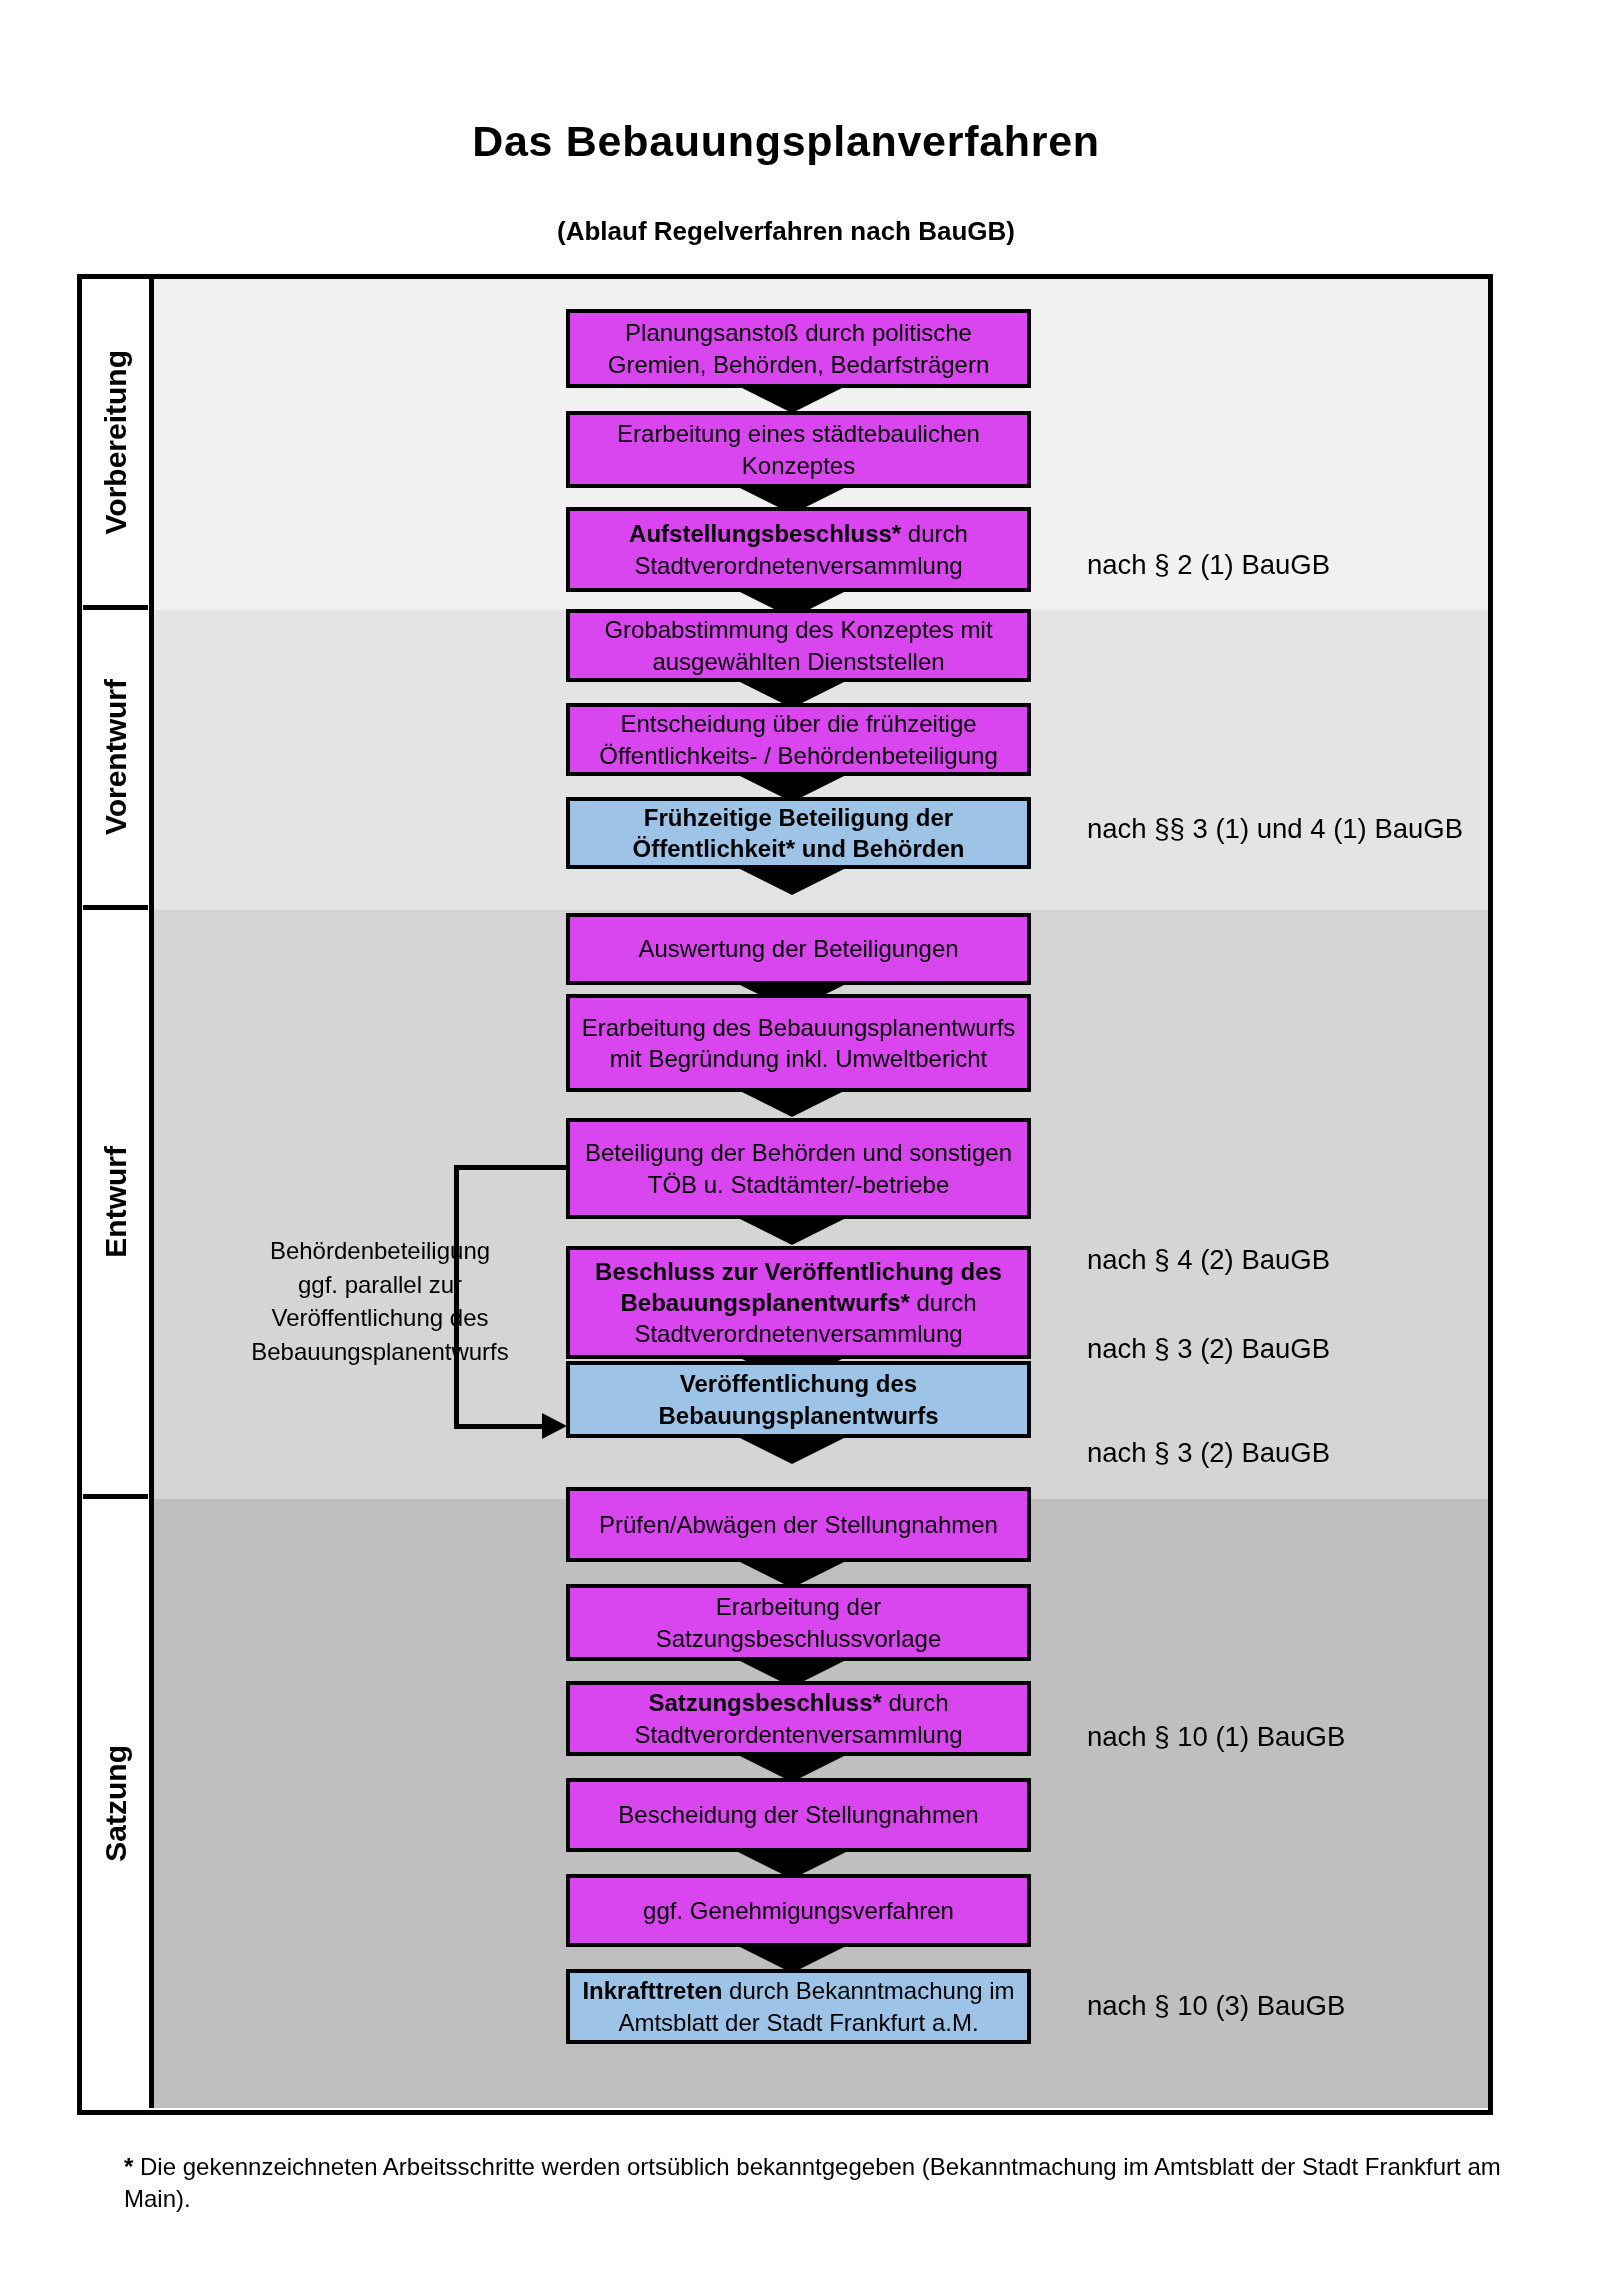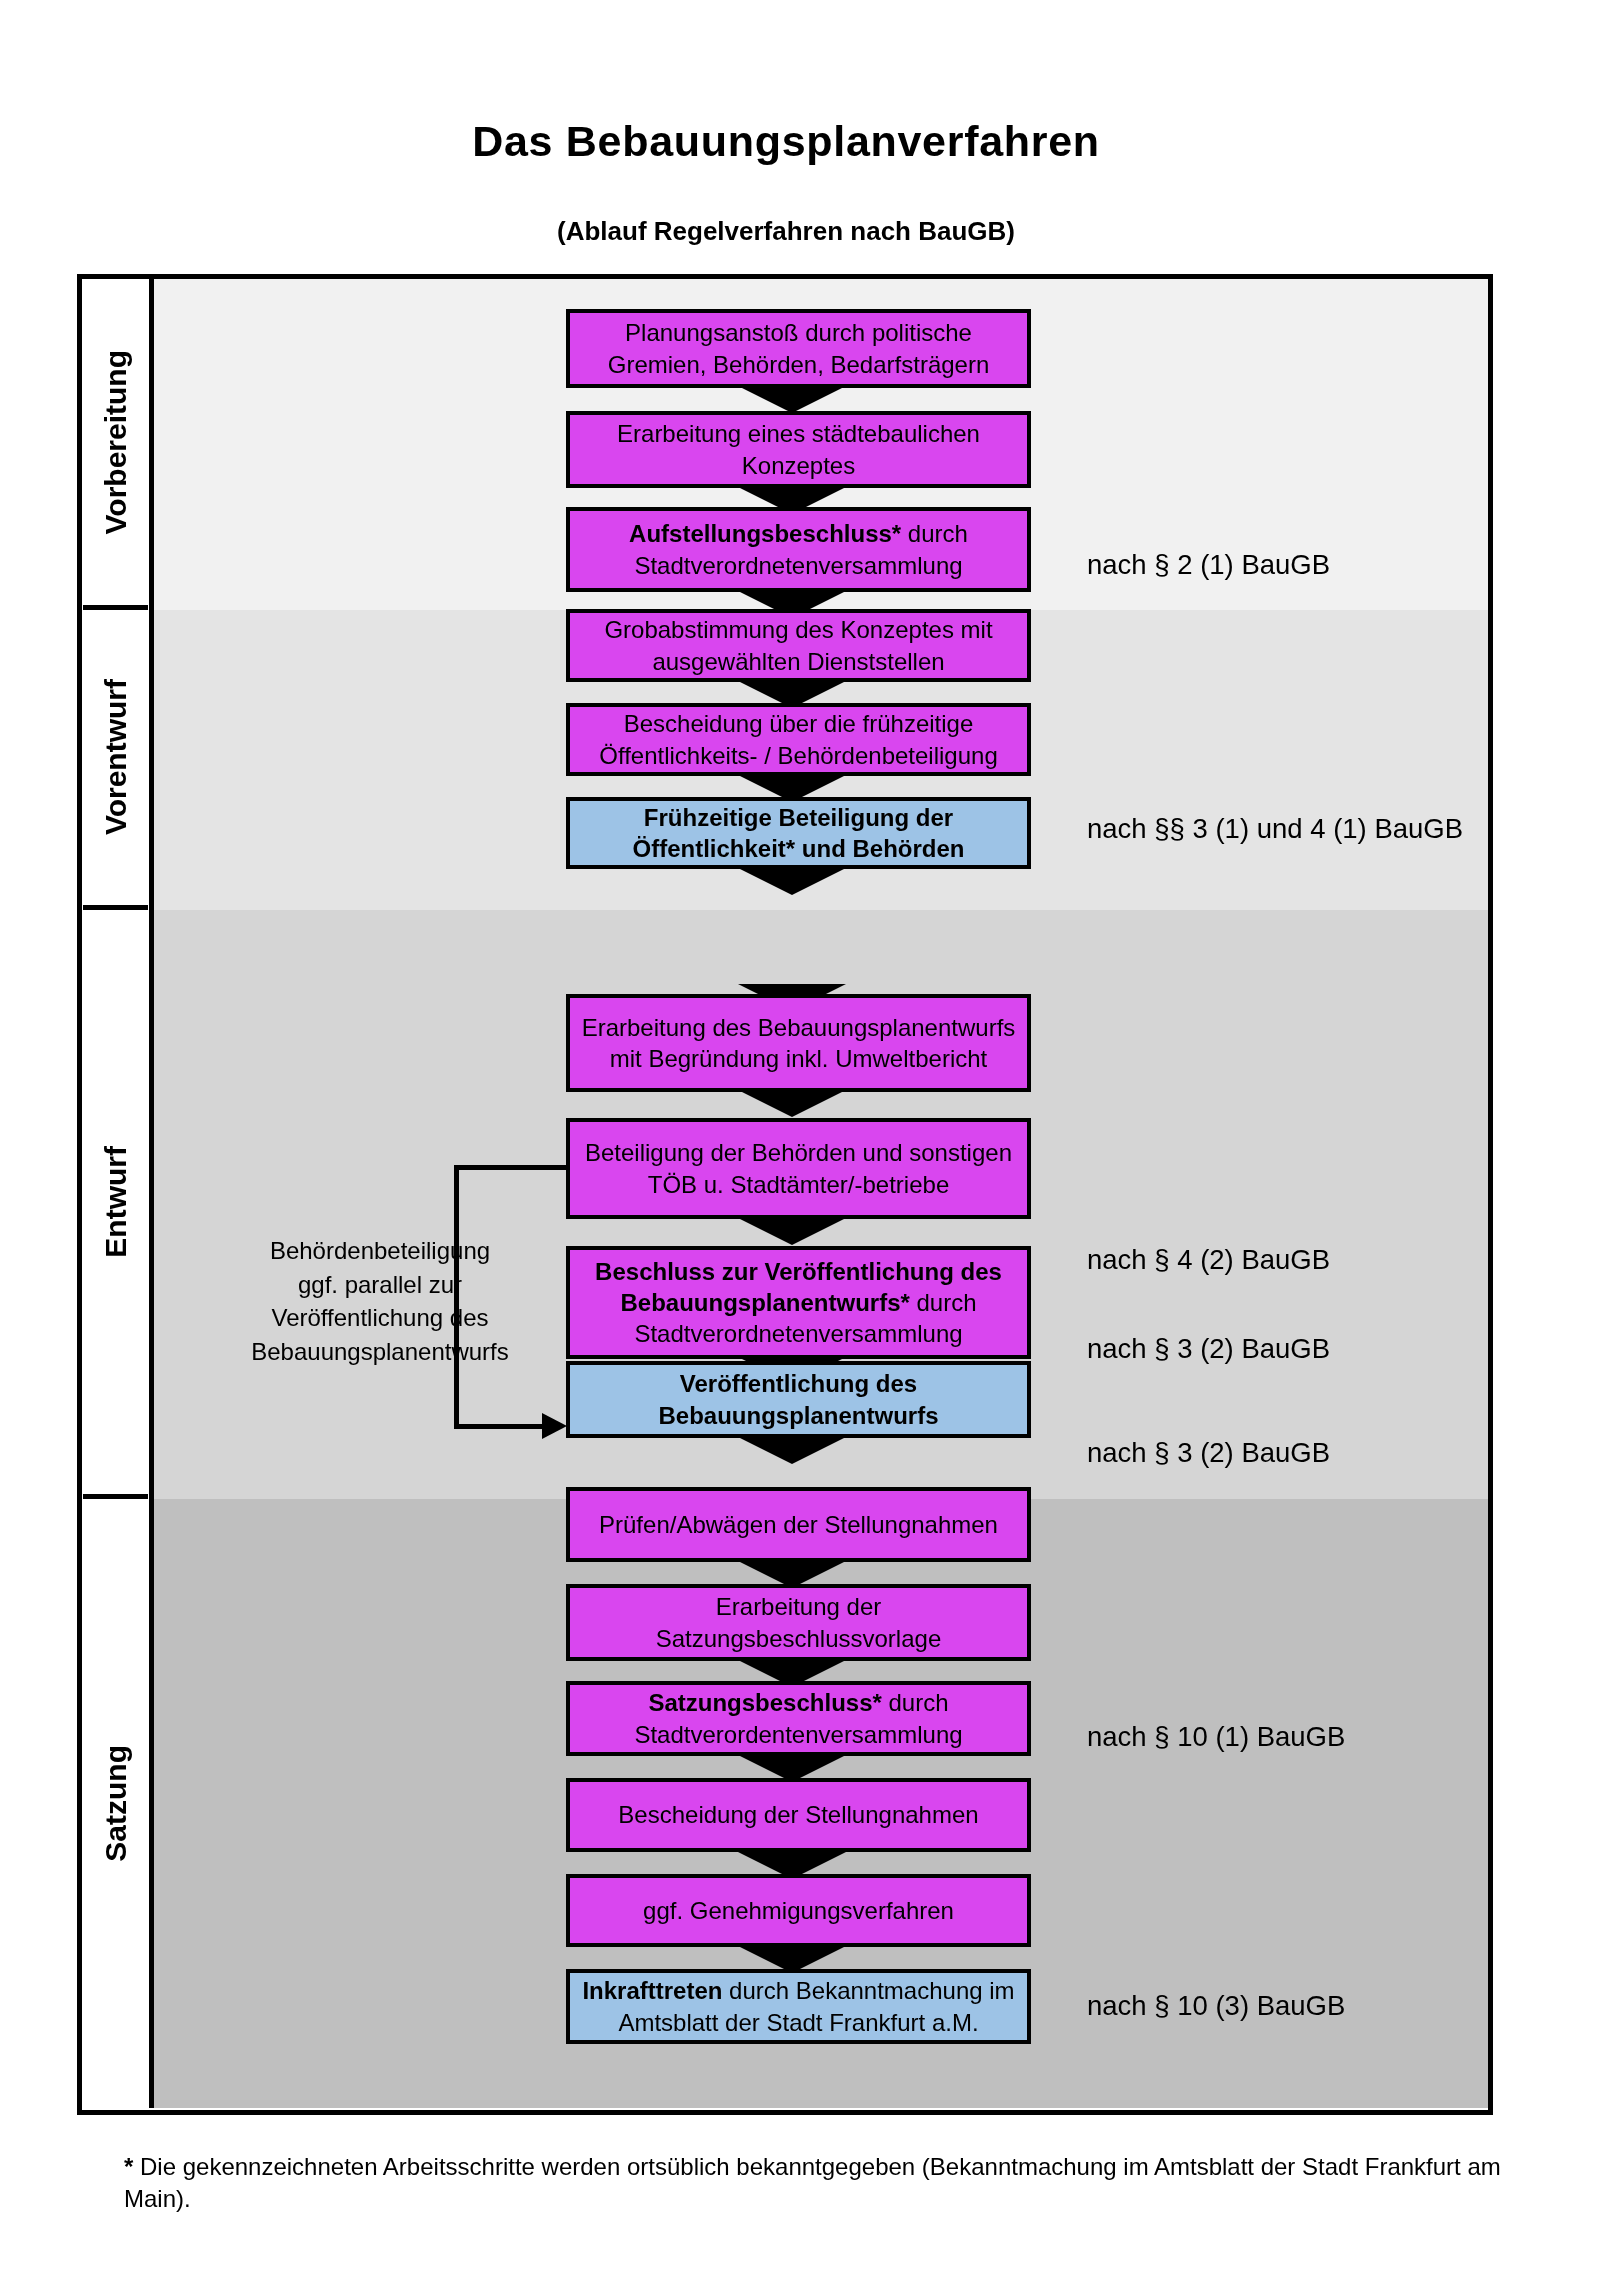--- a/index.html
+++ b/index.html
@@ -82,28 +82,31 @@
   <div class="abs fbox" style="top:507px;height:85px;">
       <div><b>Aufstellungsbeschluss*</b><span> durch Stadtverordnetenversammlung</span></div>
     </div>
   <div class="abs arrow" style="top:591px;"></div>
 
   <div class="abs fbox" style="top:609px;height:73px;">
       <div><b></b><span>Grobabstimmung des Konzeptes mit ausgewählten Dienststellen</span></div>
     </div>
   <div class="abs arrow" style="top:681px;"></div>
   <div class="abs fbox" style="top:703px;height:73px;">
-      <div><b></b><span>Bescheidung über die frühzeitige Öffentlichkeits- / Behördenbeteiligung</span></div>
+      <div><b></b><span>Entscheidung über die frühzeitige Öffentlichkeits- / Behördenbeteiligung</span></div>
     </div>
   <div class="abs arrow" style="top:775px;"></div>
   <div class="abs fbox blue" style="top:797px;height:72px;">
       <div><b>Frühzeitige Beteiligung der Öffentlichkeit* und Behörden</b><span></span></div>
     </div>
   <div class="abs arrow" style="top:868px;"></div>
 
+  <div class="abs fbox" style="top:913px;height:72px;">
+      <div><b></b><span>Auswertung der Beteiligungen</span></div>
+    </div>
   <div class="abs arrow" style="top:984px;"></div>
   <div class="abs fbox" style="top:994px;height:98px;">
       <div><b></b><span>Erarbeitung des Bebauungsplanentwurfs mit Begründung inkl. Umweltbericht</span></div>
     </div>
   <div class="abs arrow" style="top:1090px;"></div>
   <div class="abs fbox" style="top:1118px;height:101px;">
       <div><b></b><span>Beteiligung der Behörden und sonstigen TÖB u. Stadtämter/-betriebe</span></div>
     </div>
   <div class="abs arrow" style="top:1218px;"></div>
   <div class="abs fbox" style="top:1246px;height:113px;">

